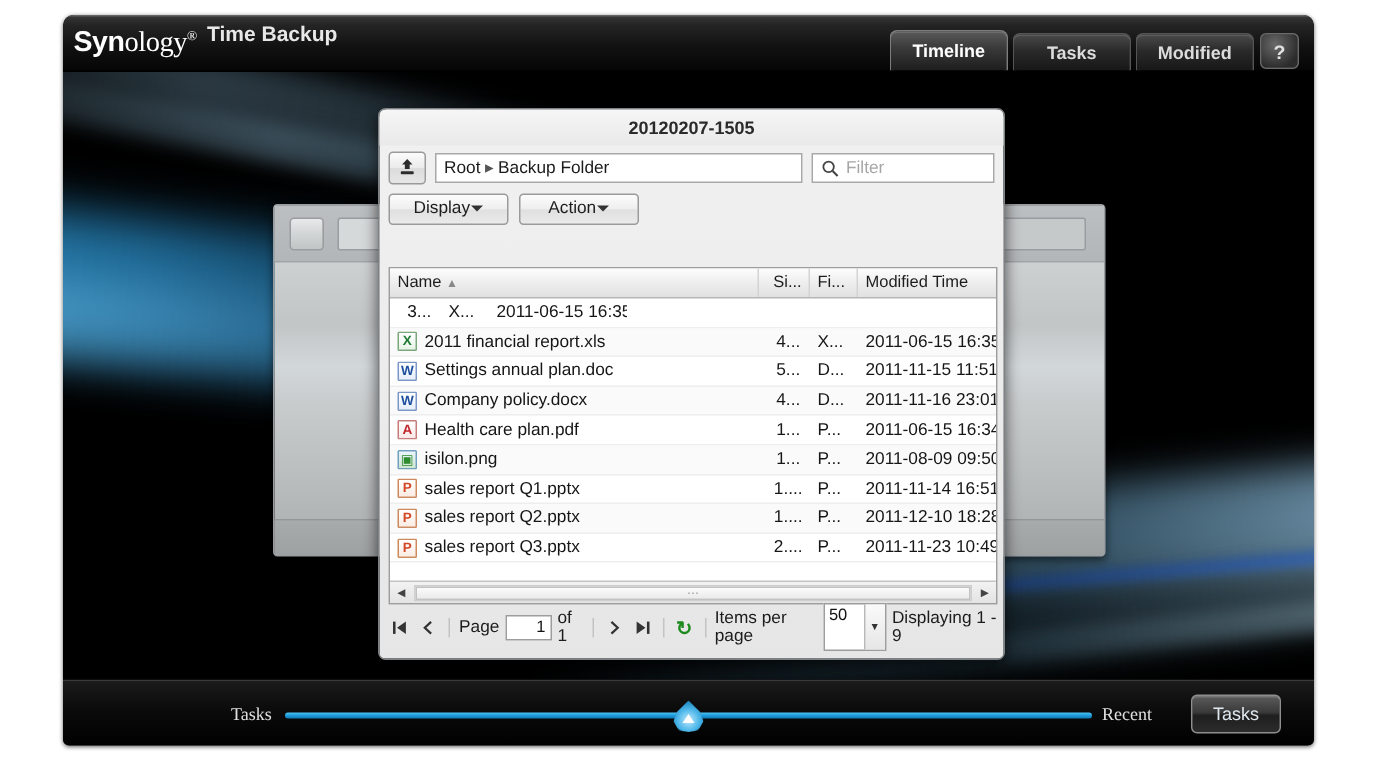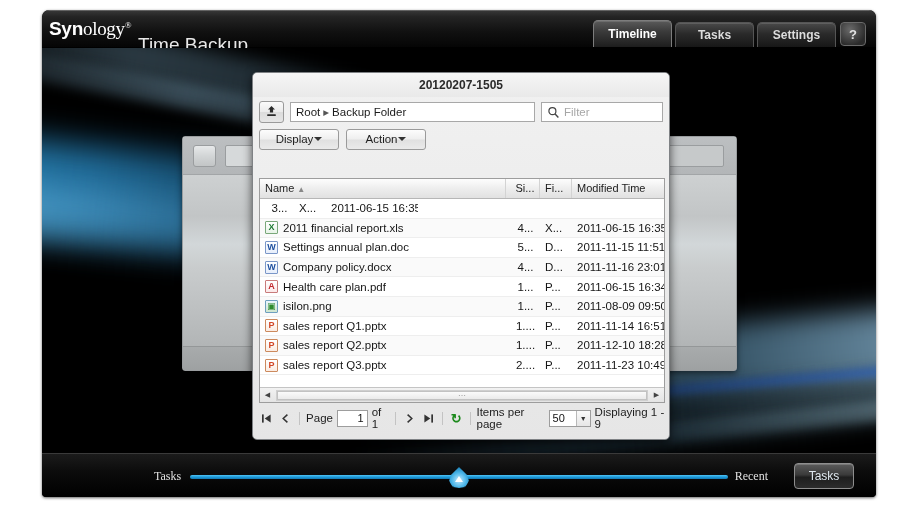--- a/index.html
+++ b/index.html
@@ -33,22 +33,22 @@
   }
   .logo {
     position: absolute; left: 7px; top: 8px;
     font-size: 19px; color: #fff; letter-spacing: -.3px;
     font-family: "Liberation Serif", serif;
   }
   .logo .b { font-family:"Liberation Sans",sans-serif; font-weight:bold; }
   .logo .l { font-family:"Liberation Serif",serif; font-weight:normal;}
   .logo sup { font-size: 9px; vertical-align: super; }
   .app-title {
-    position: absolute; left: 96px; top: 24px;
-    font-size: 19px; color: #e8e8e8;
+    position: absolute; left: 96px; top: 4px;
+    font-size: 14px; color: #e8e8e8; font-weight: bold;
   }
 
   
   #tabs { position: absolute; right: 10px; bottom: 0; height: 30px; display: flex; align-items: flex-end; }
   .tab {
     width: 79px; height: 25px; margin-left: 3px;
     display: flex; align-items: center; justify-content: center;
     font-size: 12px; color: #dcdcdc;
     background: linear-gradient(180deg,#4a4a4a 0%,#2a2a2a 45%,#171717 100%);
     border: 1px solid #555; border-bottom: none;
@@ -253,21 +253,21 @@
   .pager {
     position:absolute; left: 6px; top: 333px; width: 406px; height: 24px;
     display: flex; align-items: center; gap: 4px; font-size: 11.5px; color:#1c1c1c;
   }
   .pg-btn { width:17px;height:18px; display:flex;align-items:center;justify-content:center;
     font-size:11px; color:#333; cursor:pointer; }
   .pg-sep { width:1px;height:13px;background:#c3c3c3; margin:0 2px; }
   .pg-input { width: 34px; height: 17px; background:#fff; border:1px solid #9d9d9d;
     font-size:11px; text-align:right; padding-right:3px; line-height:15px; color:#111; }
   .pg-refresh { color:#1d8a1d; font-size:13px; font-weight:bold; cursor:pointer; padding:0 2px;}
-  .pg-select { display:flex; height:17px; border:1px solid #9d9d9d; background:#fff; cursor:pointer; }
+  .pg-select { display:flex; height:32px; border:1px solid #9d9d9d; background:#fff; cursor:pointer; }
   .pg-select .val { width:26px; font-size:11px; line-height:15px; padding-left:3px; color:#111; }
   .pg-select .arw { width:14px; background:linear-gradient(180deg,#fafafa,#e6e6e6);
     border-left:1px solid #b9b9b9; display:flex;align-items:center;justify-content:center; font-size:7px; color:#333;}
 
   
   #timeline-bar {
     position: absolute; left: 0; bottom: 0; width: 834px; height: 44px;
     background: linear-gradient(180deg,#1b1b1b 0%,#0c0c0c 40%,#000 100%);
     border-top: 1px solid #3a3a3a;
     border-radius: 0 0 4px 4px;
@@ -315,21 +315,21 @@
     <div class="app-title">Time Backup</div>
 
     <div id="tabs">
       <div class="tab active">
         <span>Timeline</span>
       </div>
       <div class="tab">
         <span>Tasks</span>
       </div>
       <div class="tab">
-        <span>Settings</span>
+        <span>Modified</span>
       </div>
       <div class="tab-help">
         <span>?</span>
       </div>
     </div>
   </div>
 
   <div id="desktop">
     <div class="streak s1"></div>
     <div class="streak s2"></div>

